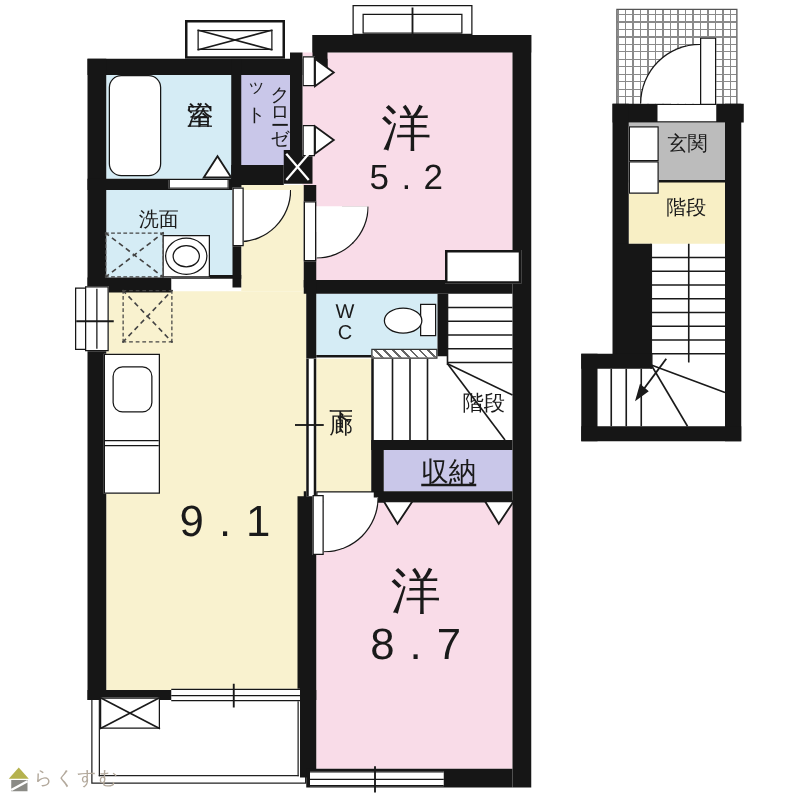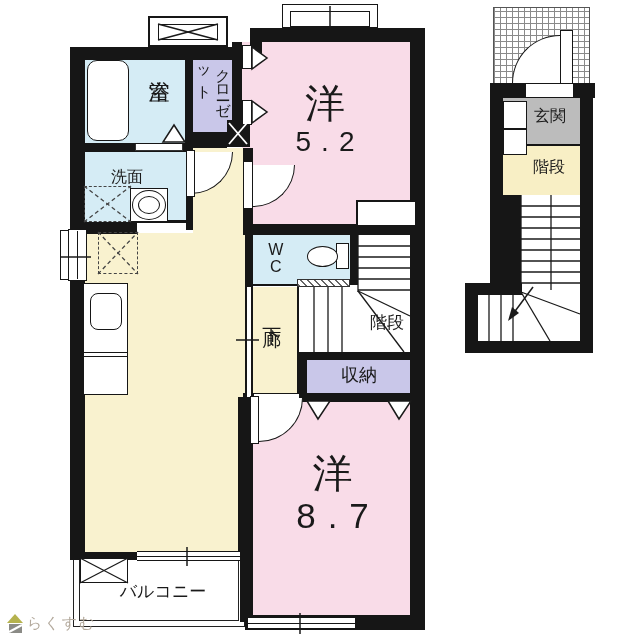--- a/index.html
+++ b/index.html
@@ -219,24 +219,24 @@
   <div class="lbl vert z7" style="left:147px;top:64px;height:58px;font-size:21px;">浴室</div>
   <div class="lbl vert z7" style="left:195px;top:58px;width:38px;height:62px;font-size:15px;line-height:19px;white-space:normal;">クローゼット</div>
   <div class="lbl z7" style="left:111px;top:157px;font-size:16px;margin-top:11px;">洗面</div>
   <div class="big-room z7" style="left:265px;top:80px;width:120px;">
     <span class="lbl" style="position:static;font-size:40px;">洋</span>
     <span class="lbl" style="position:static;font-size:28px;letter-spacing:10px;padding-left:10px;">5.2</span>
   </div>
   <div class="lbl upright z7" style="left:266px;top:241px;height:44px;font-size:16px;">WC</div>
   <div class="lbl vert z7" style="left:261px;top:313px;height:50px;font-size:19px;">廊下</div>
   <div class="lbl z7" style="left:370px;top:313px;font-size:17px;">階段</div>
-  <div class="lbl z7 center" style="left:328px;top:365px;width:62px;font-size:18px;">収納</div>
+  <div class="lbl z7 center" style="left:328px;top:365px;width:62px;font-size:22px;text-decoration:underline;">収納</div>
   <div class="big-room z7" style="left:105px;top:398px;width:150px;">
+    <span class="lbl" style="position:static;font-size:35px;letter-spacing:12px;padding-left:12px;">9.1</span>
   </div>
   <div class="big-room z7" style="left:260px;top:450px;width:145px;">
     <span class="lbl" style="position:static;font-size:40px;">洋</span>
     <span class="lbl" style="position:static;font-size:35px;letter-spacing:12px;padding-left:12px;">8.7</span>
   </div>
-  <div class="lbl z7 center" style="left:108px;top:582px;width:110px;font-size:17px;">バルコニー</div>
   <div class="lbl z7 center" style="left:518px;top:107px;width:64px;font-size:16px;">玄関</div>
   <div class="lbl z7 center" style="left:517px;top:158px;width:64px;font-size:16px;">階段</div>
   <div class="lbl z7" style="left:27px;top:614px;font-size:15px;letter-spacing:2px;color:#b3a99c;">らくすむ</div>
 </div>
 
 </body></html>

